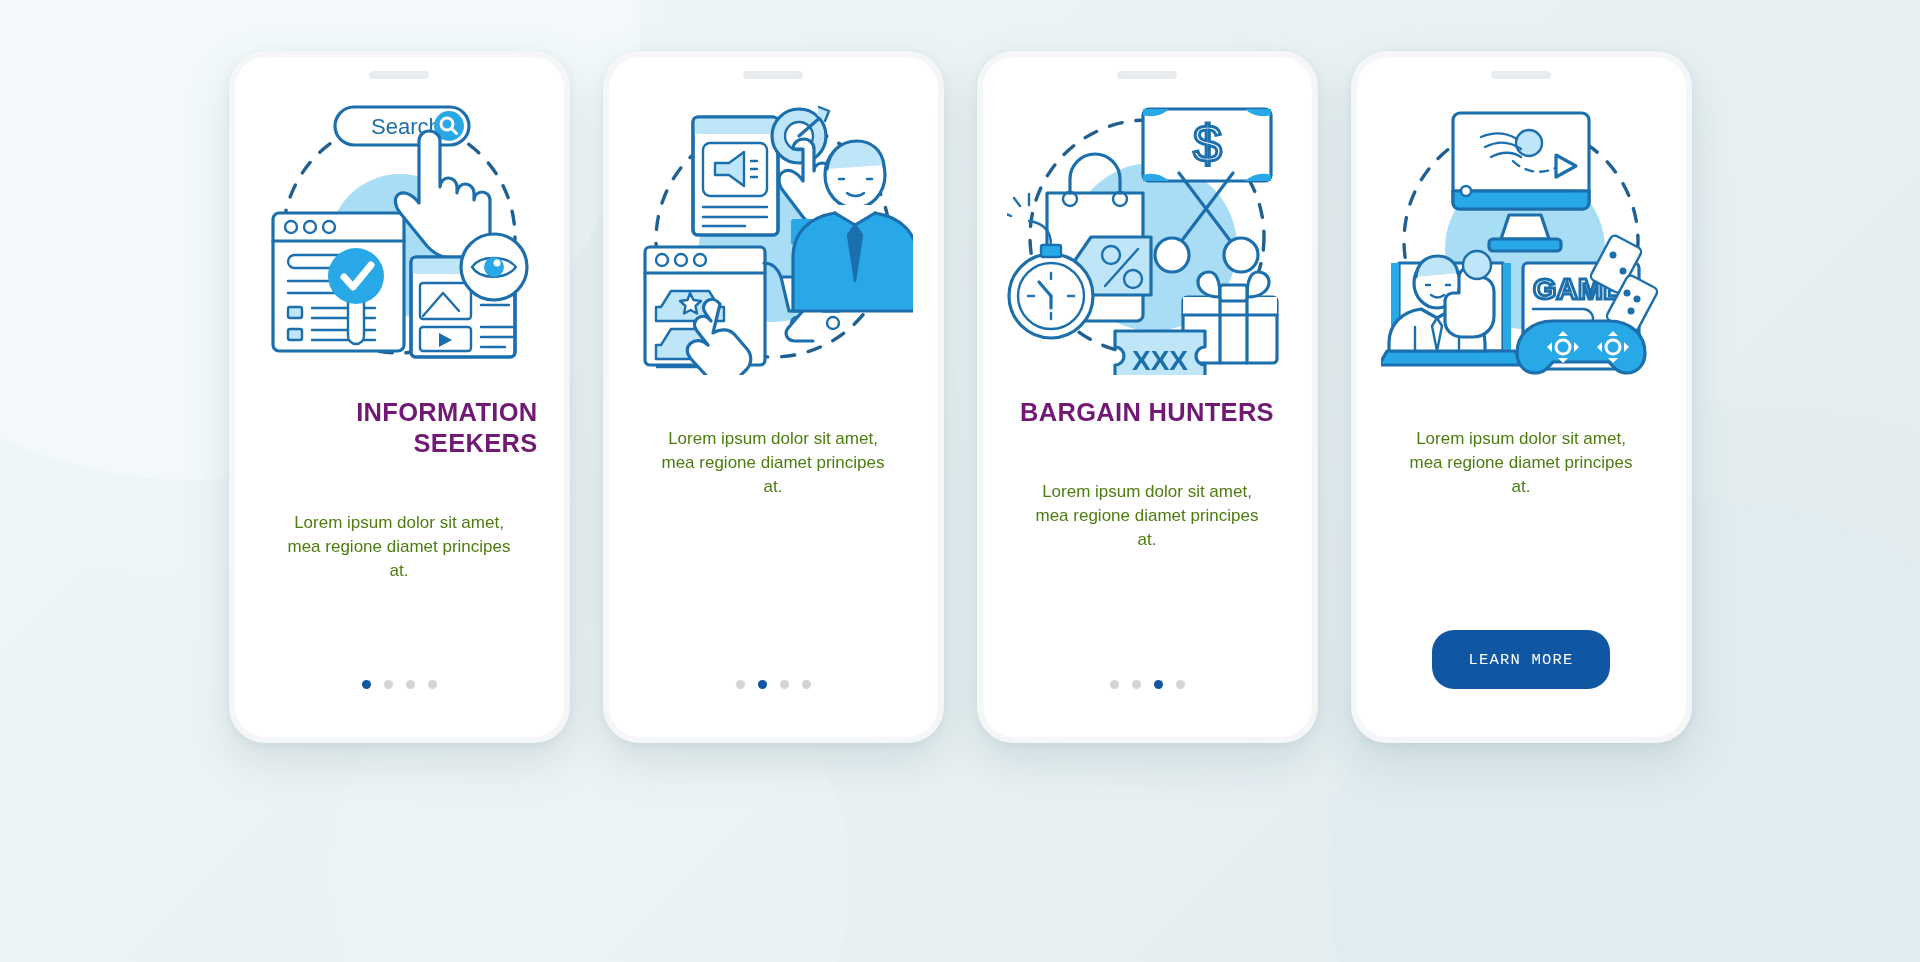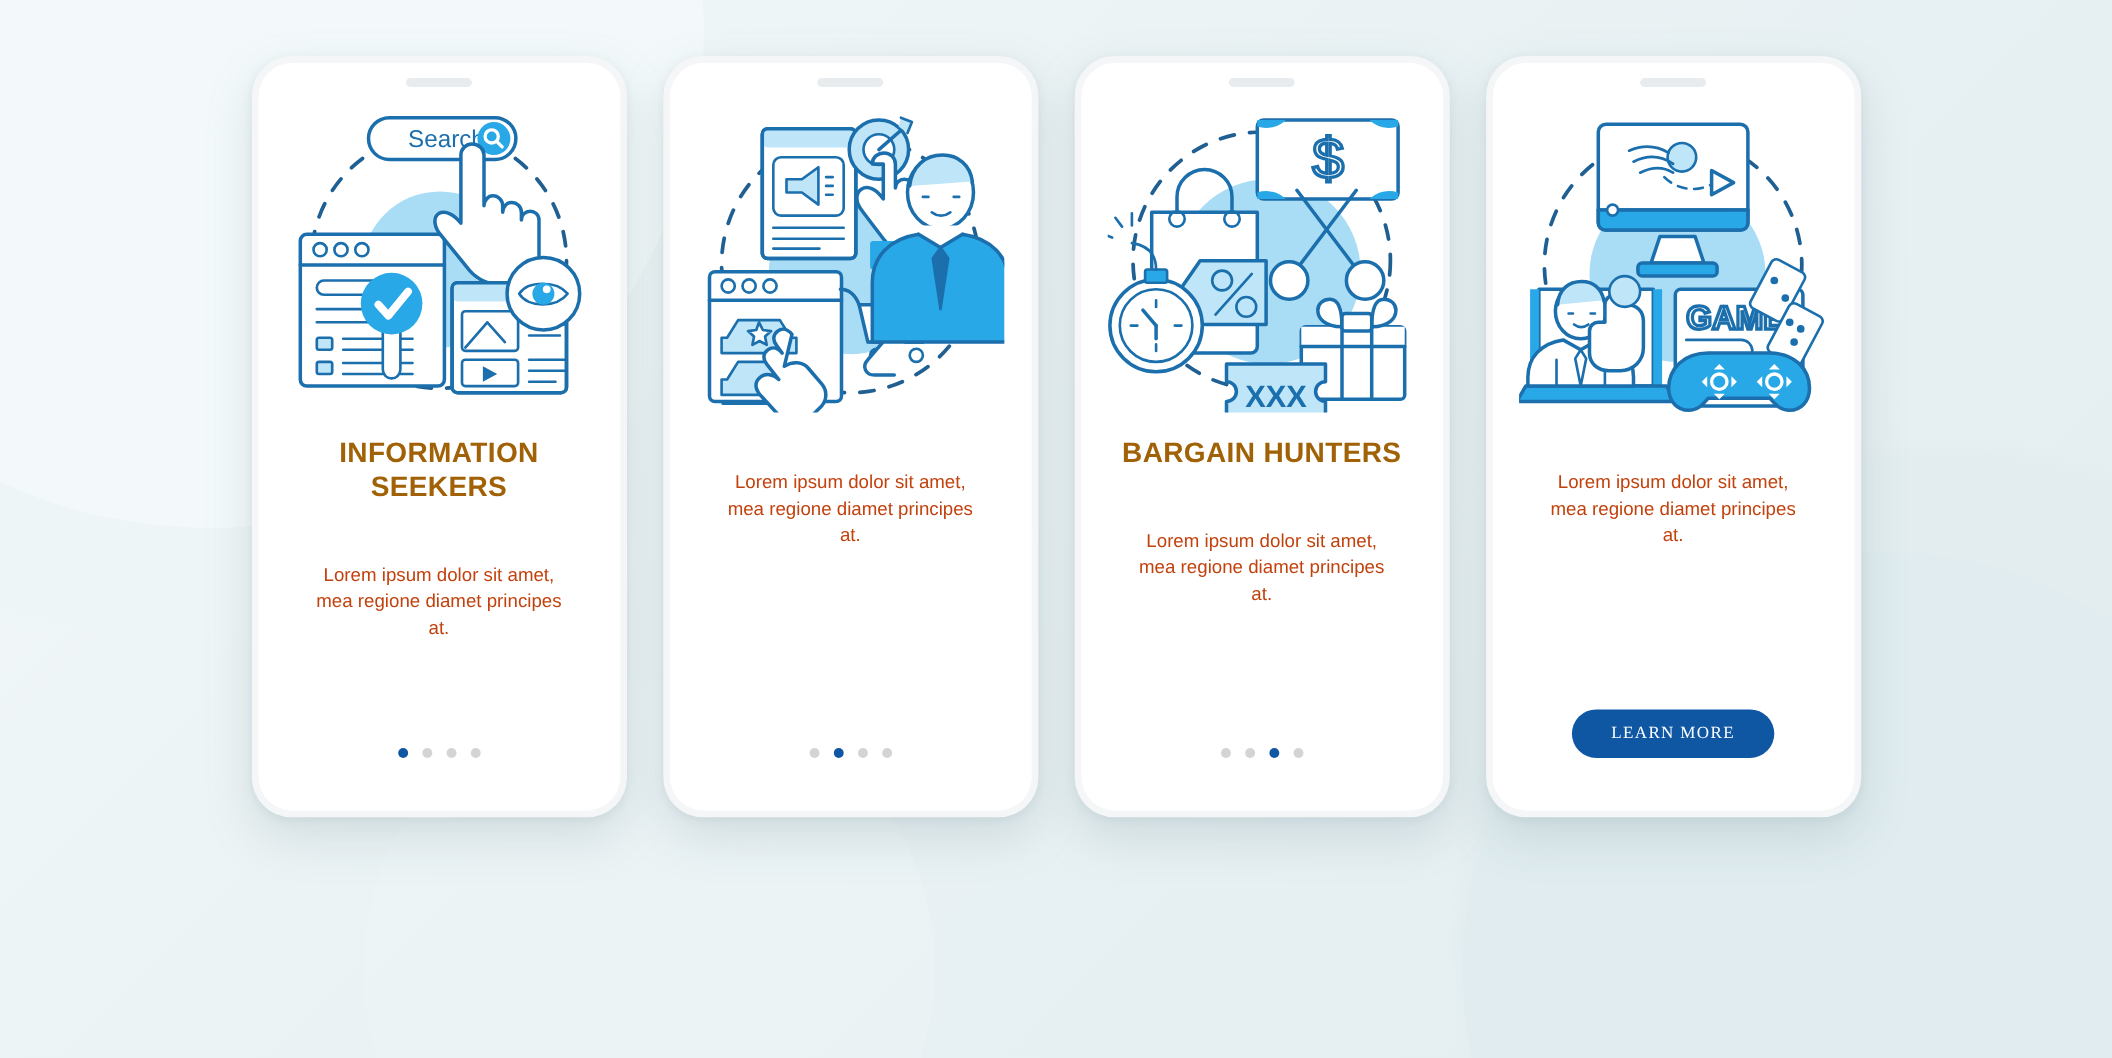--- a/index.html
+++ b/index.html
@@ -76,34 +76,34 @@
 
   .illu {
     width: 280px;
     height: 280px;
     margin-top: 16px;
     flex: none;
   }
   .illu svg { display: block; width: 100%; height: 100%; }
 
   .title {
-    color: #a16207;
+    color: #701a75;
     font-size: 25.5px;
     font-weight: bold;
     letter-spacing: .3px;
     line-height: 1.22;
-    text-align: center;
+    text-align: right;
     padding: 0 26px;
     margin-top: 22px;
     flex: none;
     text-transform: uppercase;
   }
 
   .body-text {
-    color: #c2410c;
+    color: #4d7c0f;
     font-size: 17px;
     line-height: 1.42;
     text-align: center;
     padding: 0 46px;
     margin-top: 52px;
     flex: none;
   }
 
   .footer {
     margin-top: auto;
@@ -116,24 +116,24 @@
 
   .dots { display: flex; gap: 13px; align-items: center; }
   .dot { width: 9px; height: 9px; border-radius: 50%; background: #d4d4d4; }
   .dot.active { background: #0f56a3; }
 
   .learn-btn {
     background: #0f56a3;
     color: #ffffff;
     border: none;
     border-radius: 22px;
-    height: 44px;
+    height: 59px;
     padding: 0 36px;
     font-size: 15.5px;
-    font-family: Liberation Serif, serif;
+    font-family: Liberation Mono, monospace;
     letter-spacing: 1.2px;
     cursor: pointer;
     margin-top: 37px;
   }
 
   
   .ln  { fill: none; stroke: #1c6fad; stroke-width: 3.2; stroke-linecap: round; stroke-linejoin: round; }
   .ln2 { fill: none; stroke: #1c6fad; stroke-width: 2.4; stroke-linecap: round; stroke-linejoin: round; }
   .lnd { fill: none; stroke: #1f5f92; stroke-width: 3.4; stroke-linecap: round; stroke-dasharray: 13 14; }
   .fw  { fill: #ffffff; }

